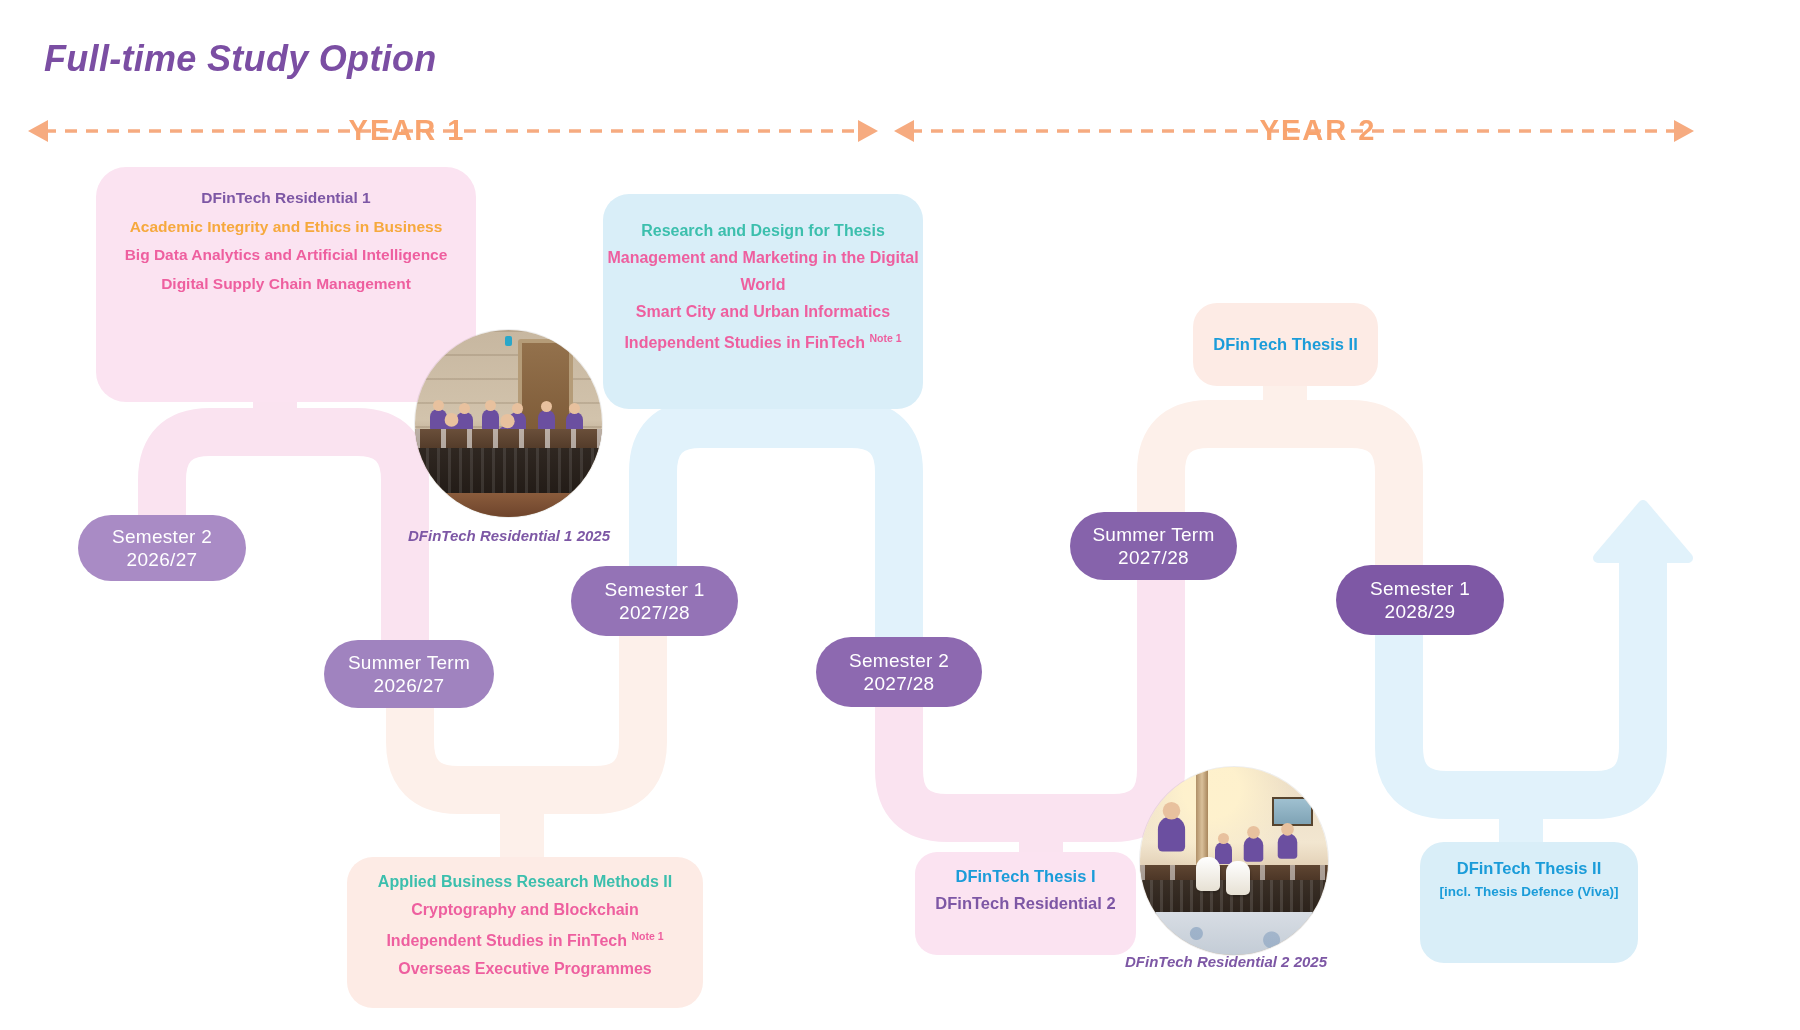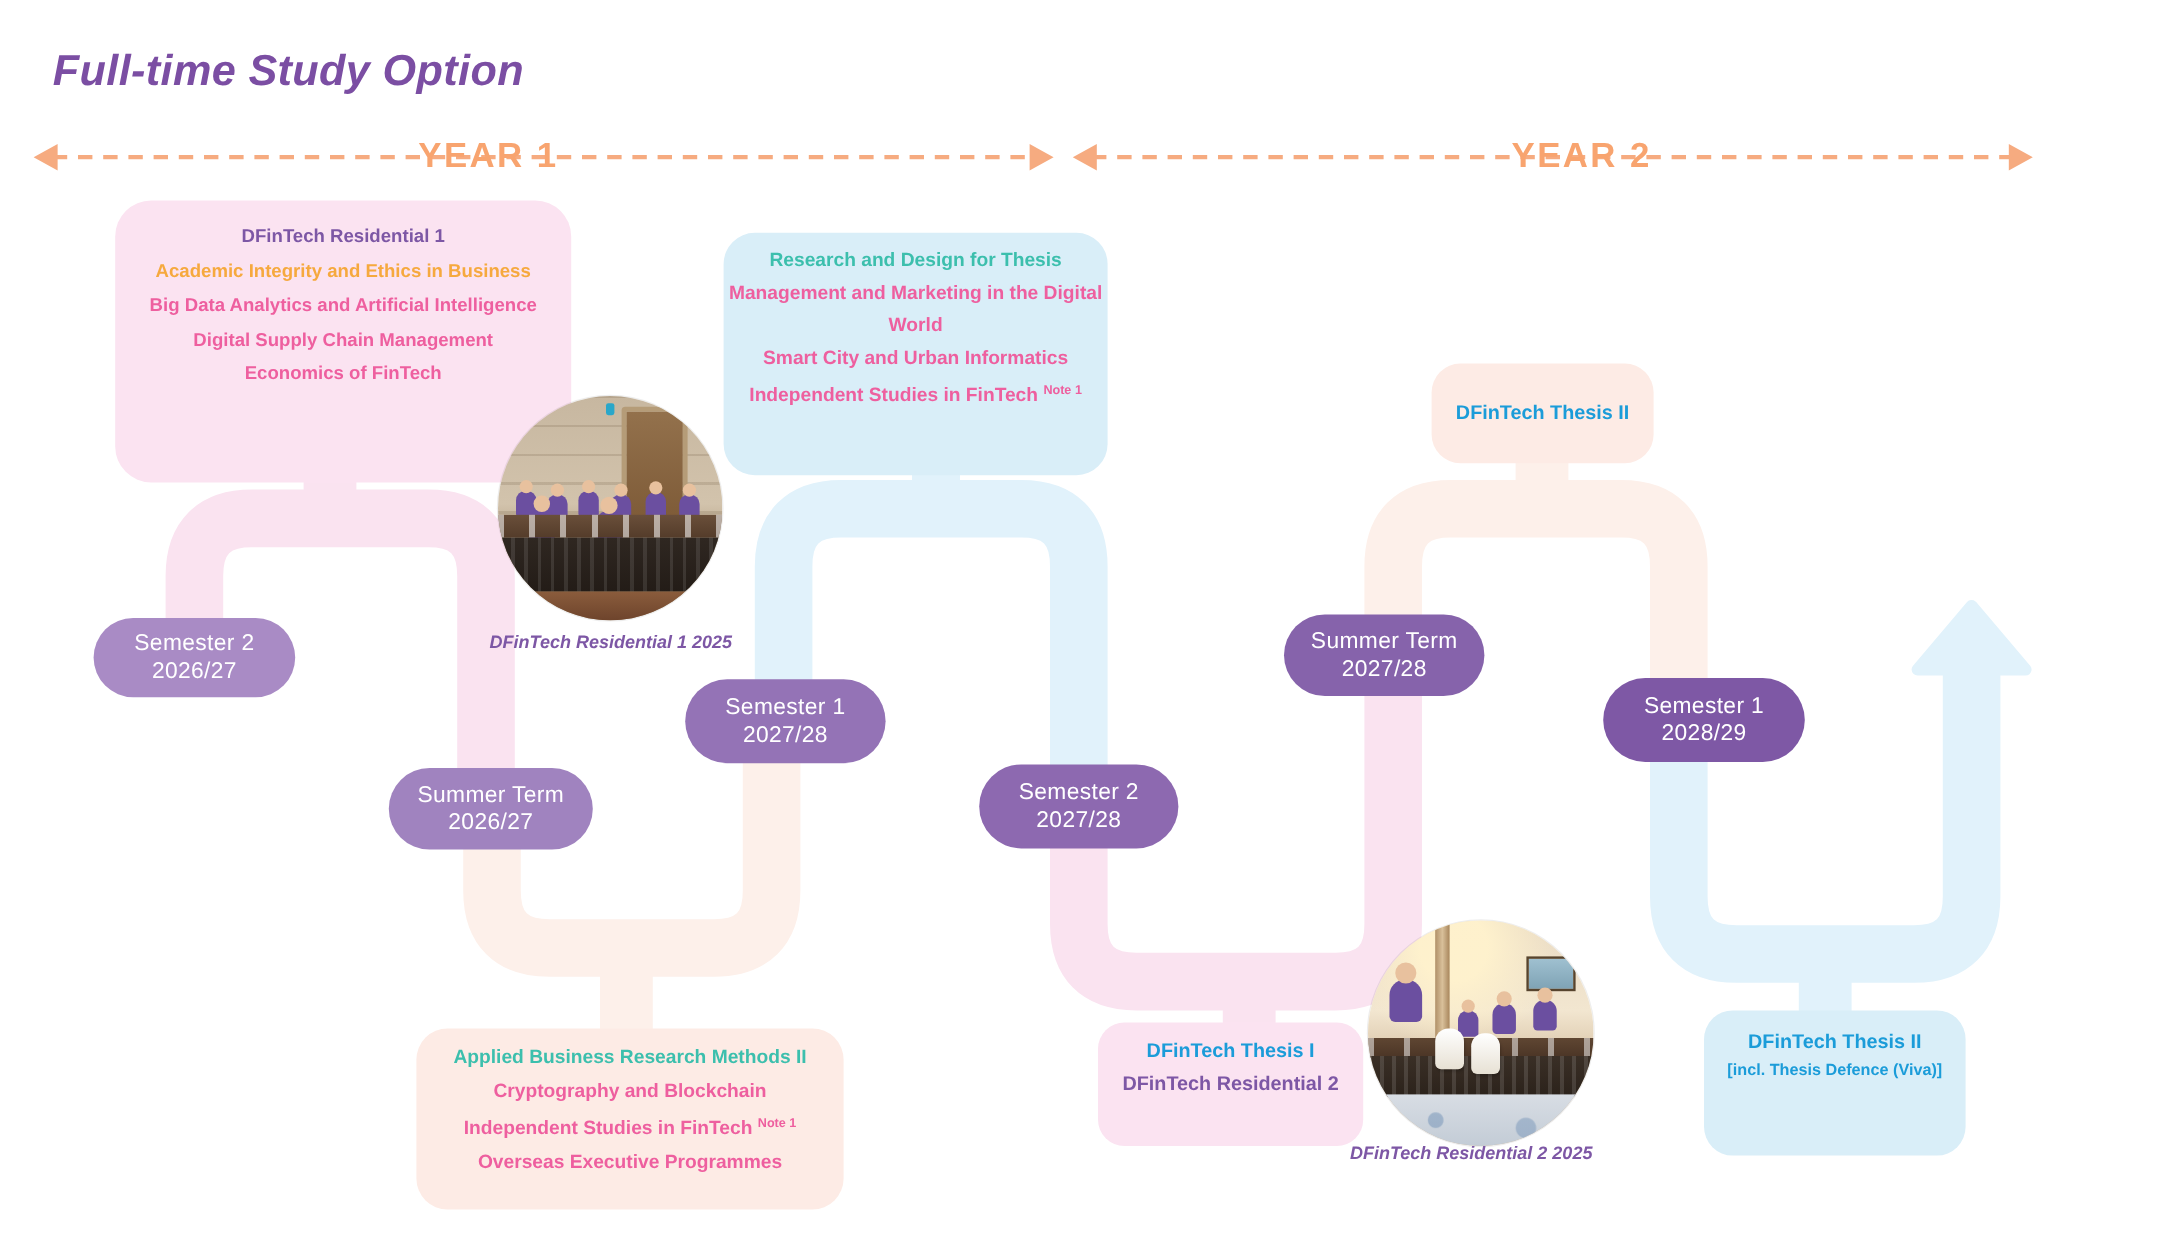--- a/index.html
+++ b/index.html
@@ -24,21 +24,21 @@
 
   
   .cbox{z-index:2;text-align:center;font-weight:700;}
   .cbox .ln{white-space:nowrap;}
   .cbox .ln.wrap{white-space:normal;}
   sup.note{font-size:10.5px;font-weight:700;vertical-align:6px;}
   .box-top-left{left:96px;top:167px;width:380px;height:218px;border-radius:30px;
     padding-top:17px;font-size:15.5px;}
   .box-top-left .ln{line-height:28.5px;}
   .box-top-middle{left:603px;top:194px;width:320px;height:192px;border-radius:26px;
-    padding-top:10px;font-size:16px;}
+    padding-top:23px;font-size:16px;}
   .box-top-middle .ln{line-height:27px;}
   .box-top-right{left:1193px;top:303px;width:185px;height:83px;border-radius:24px;
     font-size:16.5px;display:flex;align-items:center;justify-content:center;}
   .box-bottom-left{left:347px;top:857px;width:356px;height:140px;border-radius:26px;
     padding-top:11px;font-size:16px;}
   .box-bottom-left .ln{line-height:27.5px;}
   .box-bottom-middle{left:915px;top:852px;width:221px;height:92px;border-radius:22px;
     padding-top:11px;font-size:16.5px;}
   .box-bottom-middle .ln{line-height:27px;}
   .box-bottom-right{left:1420px;top:842px;width:218px;height:106px;border-radius:24px;
@@ -139,21 +139,20 @@
 
   <div class="abs page-title" style="color: rgb(123, 78, 163);">Full-time Study Option</div>
   <div class="abs year-label year-1" style="color: rgb(248, 164, 111);">YEAR 1</div>
   <div class="abs year-label year-2" style="color: rgb(248, 164, 111);">YEAR 2</div>
 
   <div class="abs cbox box-top-left" style="background-color: rgb(251, 227, 241);">
     <div class="ln" style="color: rgb(125, 87, 165);">DFinTech Residential 1</div>
     <div class="ln" style="color: rgb(246, 169, 62);">Academic Integrity and Ethics in Business</div>
     <div class="ln" style="color: rgb(238, 95, 159);">Big Data Analytics and Artificial Intelligence</div>
     <div class="ln" style="color: rgb(238, 95, 159);">Digital Supply Chain Management</div>
-    <div class="ln" style="color: rgb(238, 95, 159);">Economics of FinTech</div>
   </div>
 
   <div class="abs cbox box-top-middle" style="background-color: rgb(217, 238, 248);">
     <div class="ln" style="color: rgb(60, 191, 173);">Research and Design for Thesis</div>
     <div class="ln wrap" style="color: rgb(238, 95, 159);">Management and Marketing in the Digital World</div>
     <div class="ln" style="color: rgb(238, 95, 159);">Smart City and Urban Informatics</div>
     <div class="ln" style="color: rgb(238, 95, 159);"><span>Independent Studies in FinTech</span> <sup class="note">Note 1</sup></div>
   </div>
 
   <div class="abs cbox box-top-right" style="background-color: rgb(253, 235, 229);">

